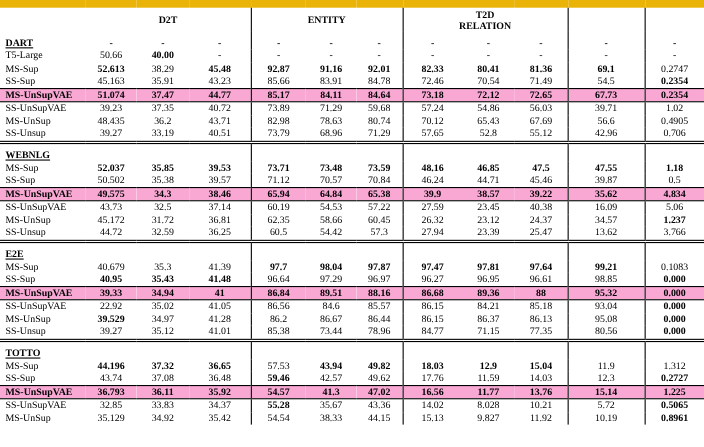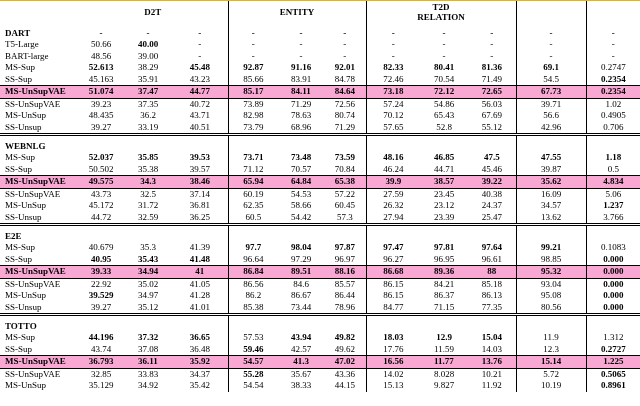--- a/index.html
+++ b/index.html
@@ -10,27 +10,27 @@
   }
   table{
     border-collapse:collapse;table-layout:fixed;width:640px;
     font-size:9px;line-height:11px;
   }
   th,td{
     padding:0 2px;height:11.5px;text-align:center;
     white-space:nowrap;overflow:hidden;vertical-align:middle;
   }
   thead th{font-weight:bold;}
-  .group-row th{border-top:1px solid #eab308;height:22px;vertical-align:middle;}
+  .group-row th{border-top:7px solid #eab308;height:22px;vertical-align:middle;}
   .col-row th{border-bottom:1px solid #000;height:15px;}
   .model-col{text-align:left;padding-left:5px;}
   .sep-left{border-left:1px solid #000;}
   .b{font-weight:bold;}
   tr.section-row td{height:16px;vertical-align:bottom;font-weight:bold;}
-  tr.section-row td.model-col{font-weight:bold;}
+  tr.section-row td.model-col{font-weight:bold;text-decoration:underline;}
   tr.double-top td{border-top:3px double #000;margin-top:30px;}
   tr.highlight td{background:#f9a8d4;border-top:1px solid #000;border-bottom:1px solid #000;}
   .two-line{line-height:10px;display:inline-block;}
 </style>
 </head>
 <body>
 
 <div>
   <table>
     <colgroup>
@@ -80,34 +80,20 @@
           <td class="sep-left">-</td>
           <td>-</td>
           <td>-</td>
           <td class="sep-left">-</td>
           <td>-</td>
           <td>-</td>
           <td class="sep-left">-</td>
           <td class="sep-left">-</td>
         </tr>
         <tr>
-          <td class="model-col">BART-large</td>
-          <td>48.56</td>
-          <td>39.00</td>
-          <td>-</td>
-          <td class="sep-left">-</td>
-          <td>-</td>
-          <td>-</td>
-          <td class="sep-left">-</td>
-          <td>-</td>
-          <td>-</td>
-          <td class="sep-left">-</td>
-          <td class="sep-left">-</td>
-        </tr>
-        <tr>
           <td class="model-col">MS-Sup</td>
           <td class="b">52.613</td>
           <td>38.29</td>
           <td class="b">45.48</td>
           <td class="sep-left b">92.87</td>
           <td class="b">91.16</td>
           <td class="b">92.01</td>
           <td class="sep-left b">82.33</td>
           <td class="b">80.41</td>
           <td class="b">81.36</td>
@@ -142,21 +128,21 @@
           <td class="sep-left b">67.73</td>
           <td class="sep-left b">0.2354</td>
         </tr>
         <tr>
           <td class="model-col">SS-UnSupVAE</td>
           <td>39.23</td>
           <td>37.35</td>
           <td>40.72</td>
           <td class="sep-left">73.89</td>
           <td>71.29</td>
-          <td>72.56</td>
+          <td>59.68</td>
           <td class="sep-left">57.24</td>
           <td>54.86</td>
           <td>56.03</td>
           <td class="sep-left">39.71</td>
           <td class="sep-left">1.02</td>
         </tr>
         <tr>
           <td class="model-col">MS-UnSup</td>
           <td>48.435</td>
           <td>36.2</td>

